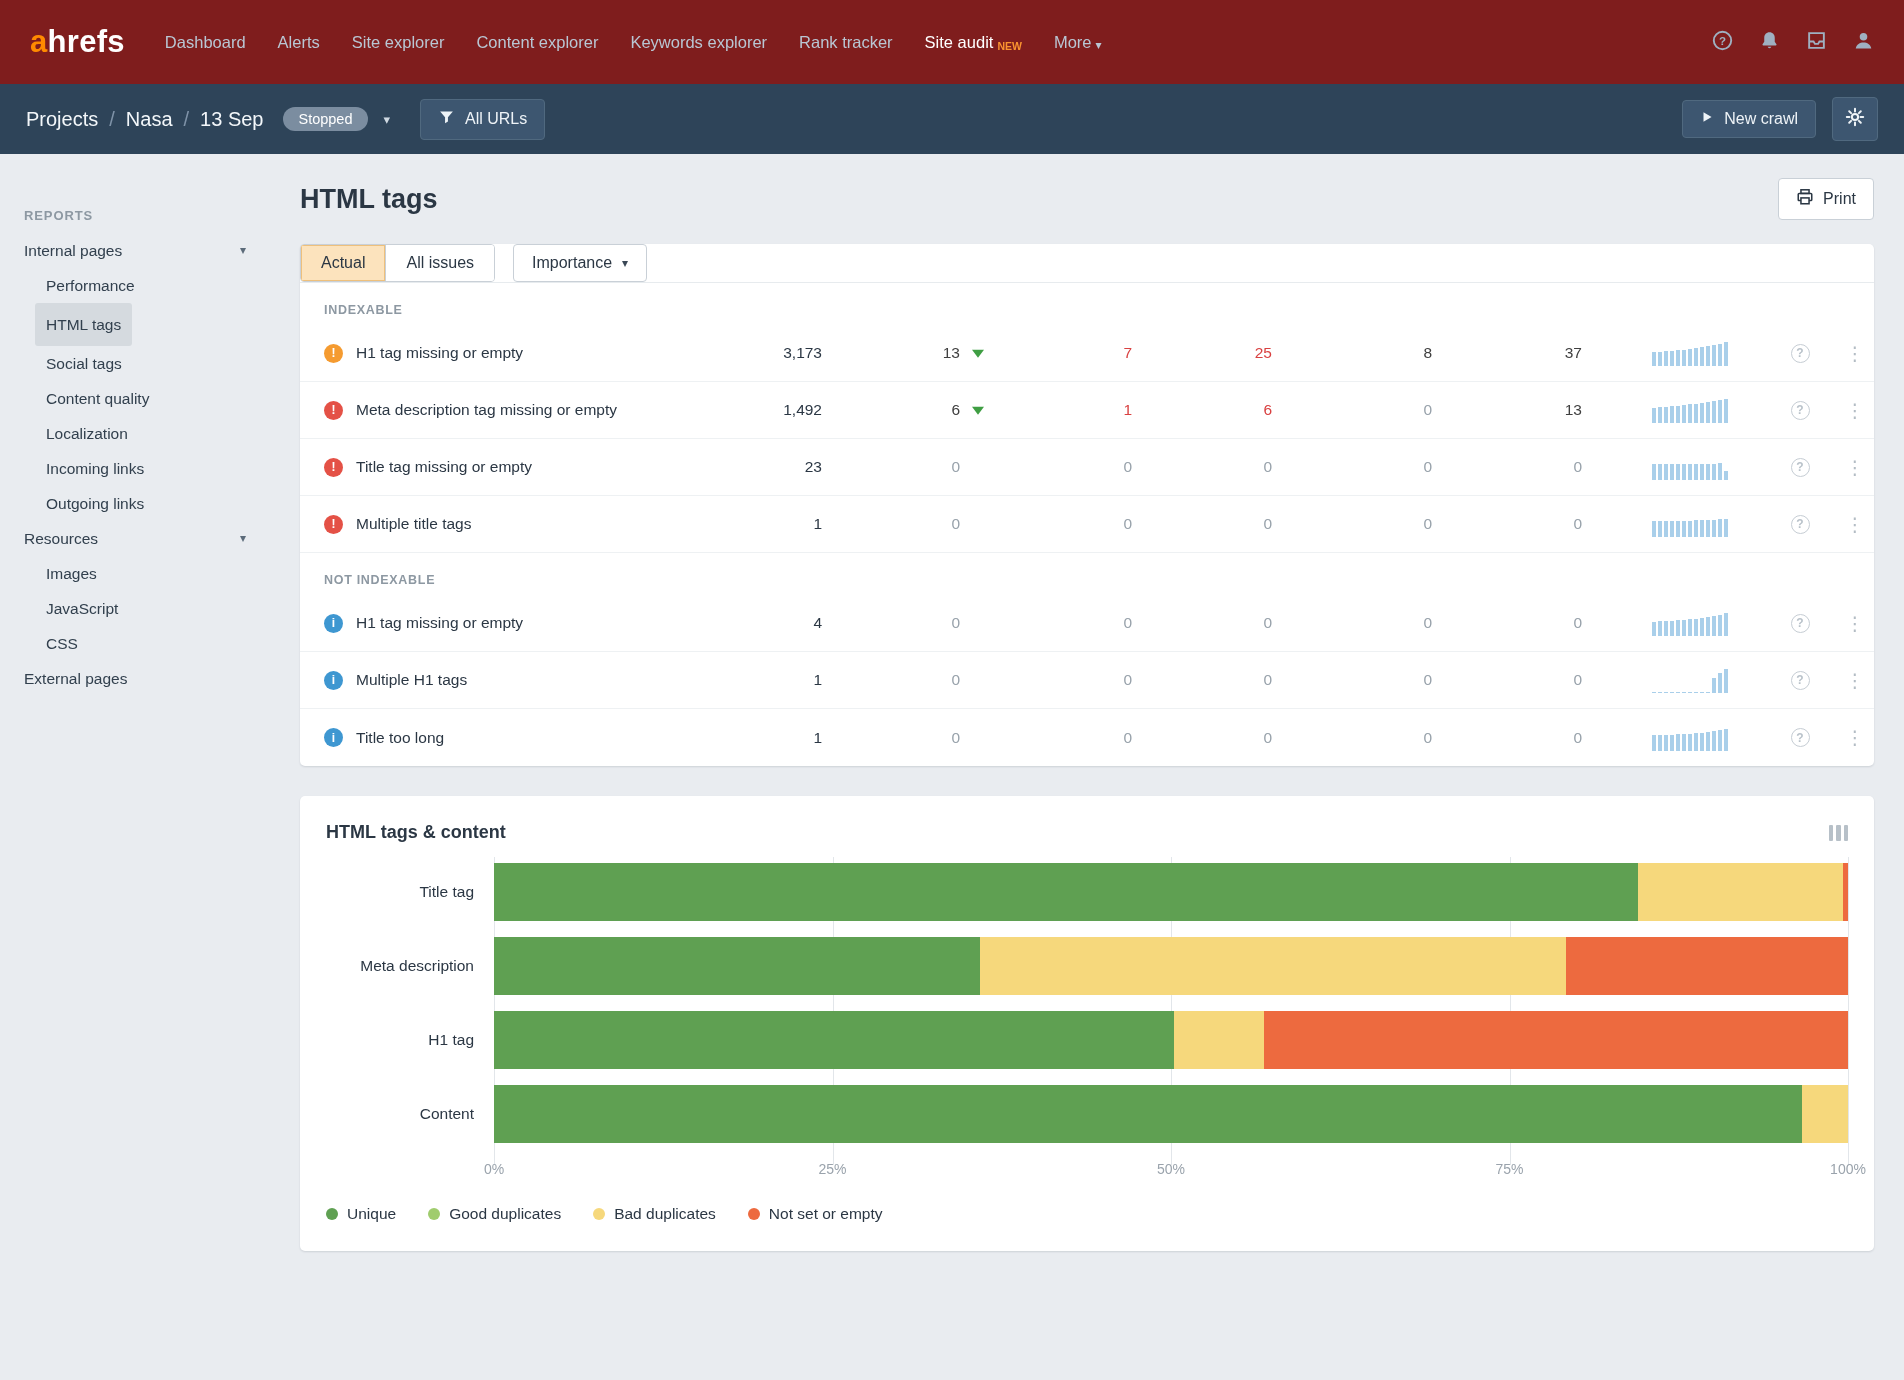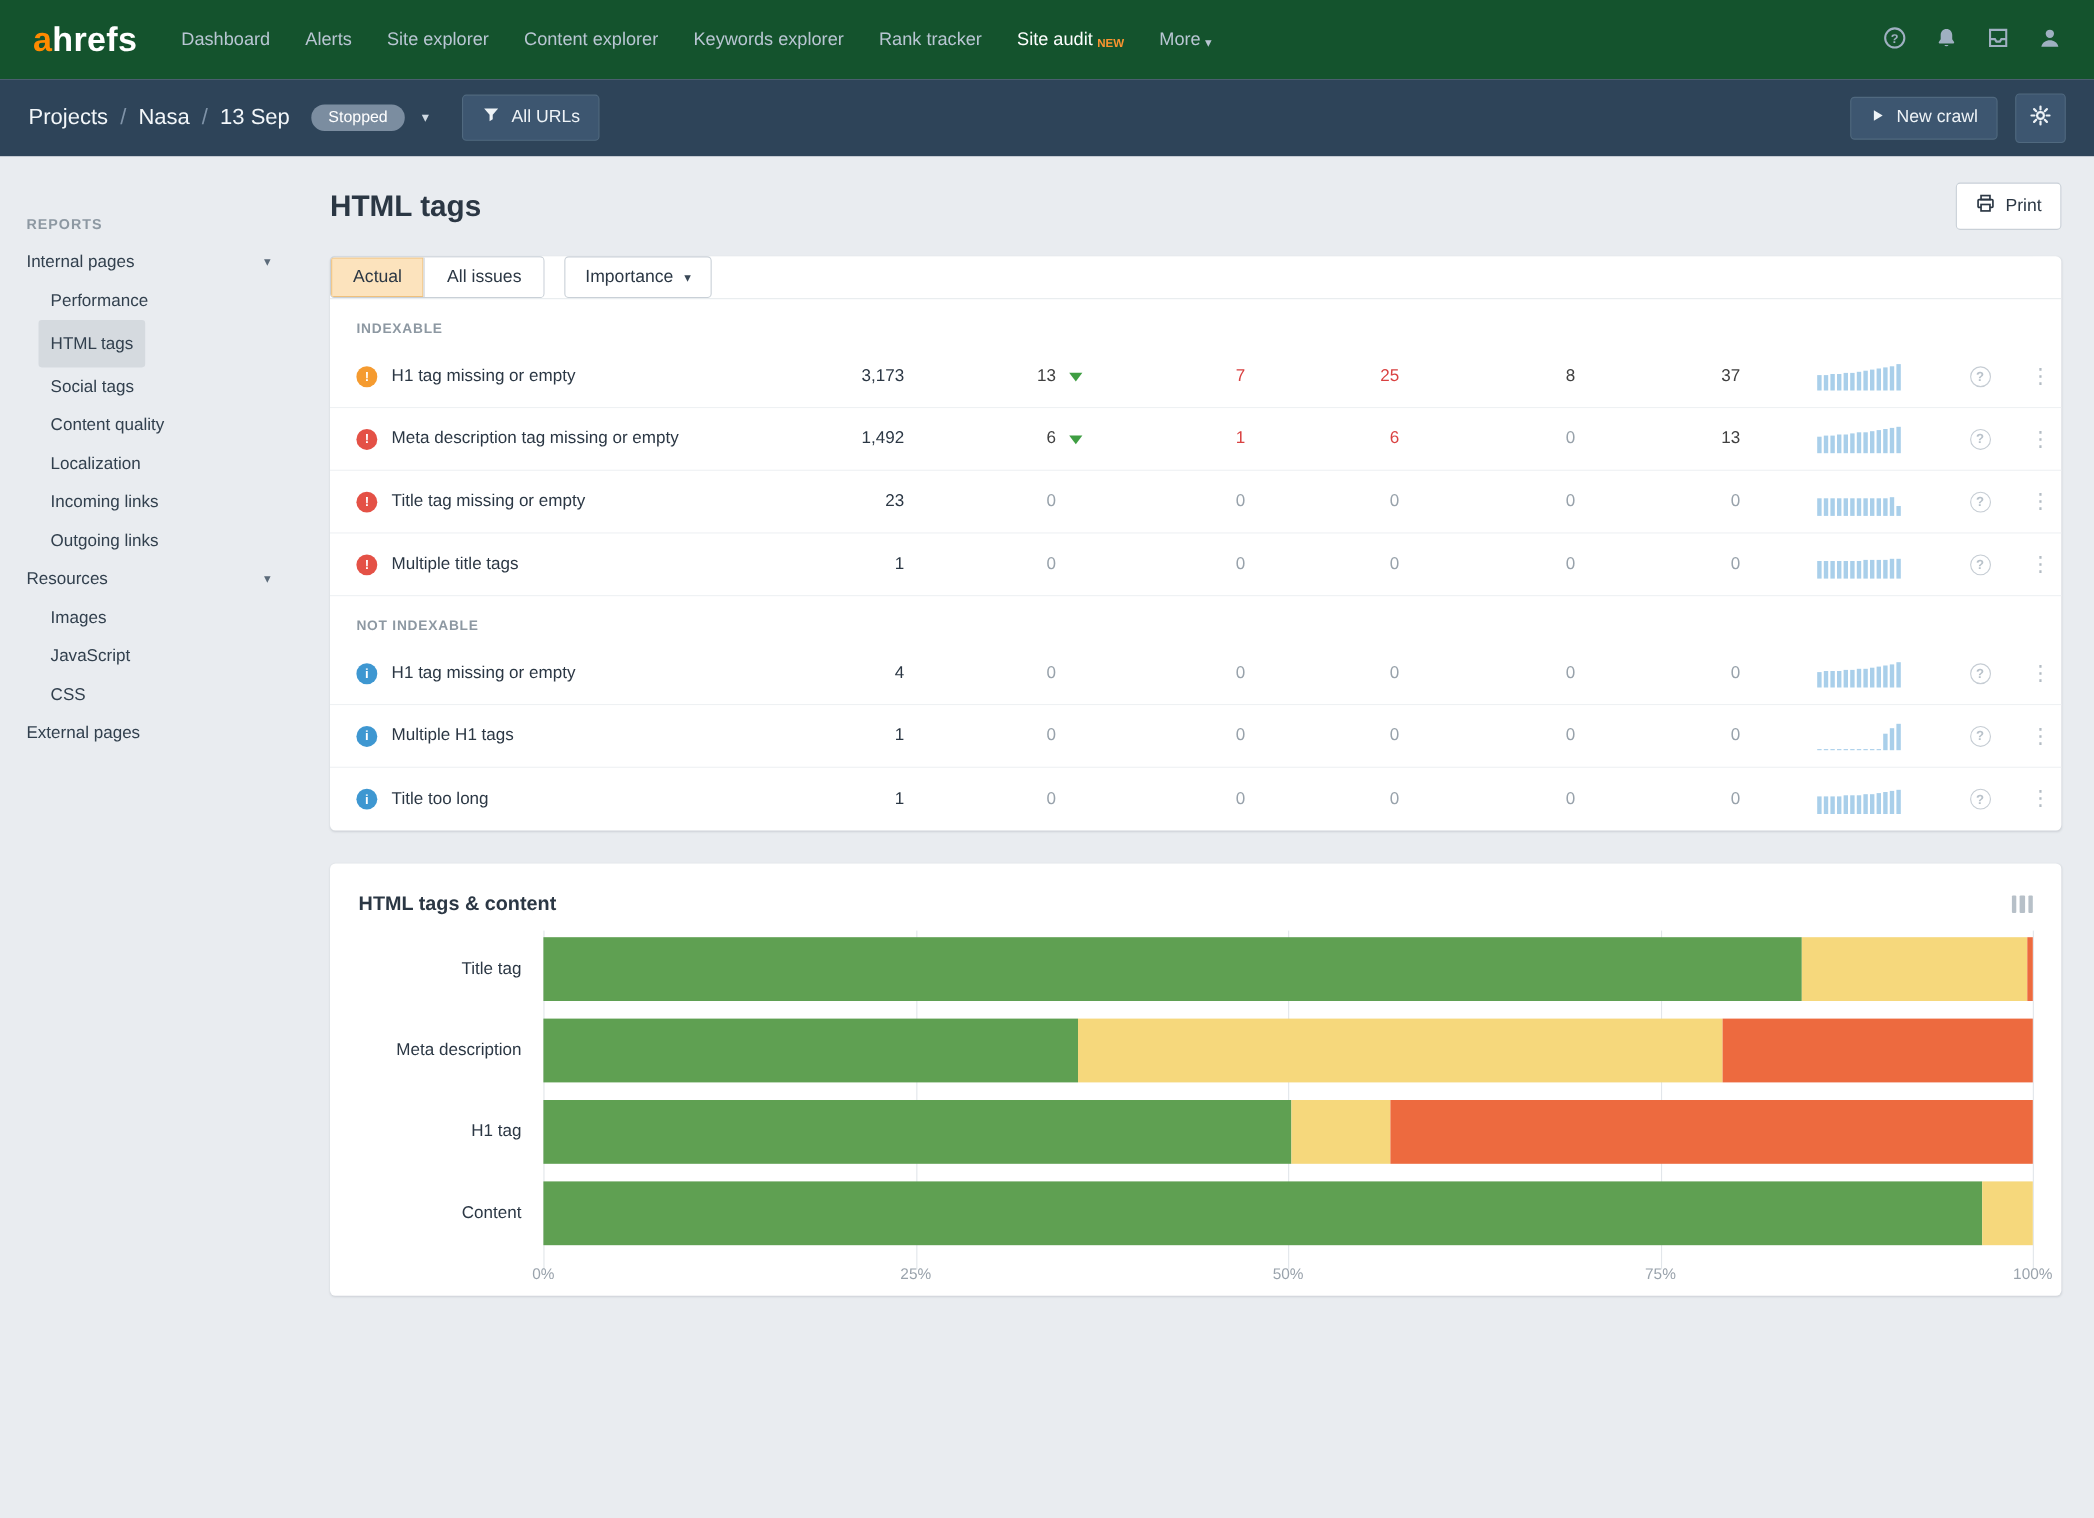--- a/index.html
+++ b/index.html
@@ -1,21 +1,21 @@
 <!DOCTYPE html>
 <html><head>
 <meta charset="utf-8">
 <style>
   *{box-sizing:border-box;margin:0;padding:0}
   html,body{width:1904px;height:1380px;overflow:hidden}
   body{font-family:"Liberation Sans","DejaVu Sans",sans-serif;background:#e9ecf0;color:#2b3744}
   button{font-family:inherit}
 
   
-  .topnav{height:72px;background:#14532d;display:flex;align-items:center;padding:0 30px;gap:40px}
+  .topnav{height:84px;background:#7f1d1d;display:flex;align-items:center;padding:0 30px;gap:40px}
   .logo{font-size:31px;font-weight:bold;color:#fff;letter-spacing:.3px;cursor:pointer;flex:none}
   .logo .a{color:#ff8a00}
   .nav-items{display:flex;gap:32px;flex:1;align-items:center}
   .nav-item{color:#b9c6d3;font-size:16.5px;display:flex;align-items:flex-end;gap:4px;cursor:pointer;white-space:nowrap}
   .nav-item.active{color:#fff}
   .nav-badge{color:#fb9430;font-size:10.5px;font-weight:bold;margin-top:-3px}
   .nav-caret{font-size:12px;color:#b9c6d3;margin-top:4px}
   .nav-icons{display:flex;gap:26px;align-items:center}
   .icon-btn{background:none;border:none;color:#9fb0c1;cursor:pointer;display:flex;align-items:center}
 
@@ -521,15 +521,33 @@
             </div>
           </div>
       </div>
       <div class="cticks" id="chart-ticks">
           <span class="ctick" style="left: 0%;">0%</span>
           <span class="ctick" style="left: 25%;">25%</span>
           <span class="ctick" style="left: 50%;">50%</span>
           <span class="ctick" style="left: 75%;">75%</span>
           <span class="ctick" style="left: 100%;">100%</span>
         </div>
+      <div class="legend" id="chart-legend">
+          <div class="legend-item">
+            <span class="dot" style="background: rgb(95, 160, 82);"></span>
+            <span>Unique</span>
+          </div>
+          <div class="legend-item">
+            <span class="dot" style="background: rgb(160, 204, 110);"></span>
+            <span>Good duplicates</span>
+          </div>
+          <div class="legend-item">
+            <span class="dot" style="background: rgb(246, 216, 124);"></span>
+            <span>Bad duplicates</span>
+          </div>
+          <div class="legend-item">
+            <span class="dot" style="background: rgb(237, 106, 63);"></span>
+            <span>Not set or empty</span>
+          </div>
+        </div>
     </section>
   </main>
 </div>
 
 </body></html>

